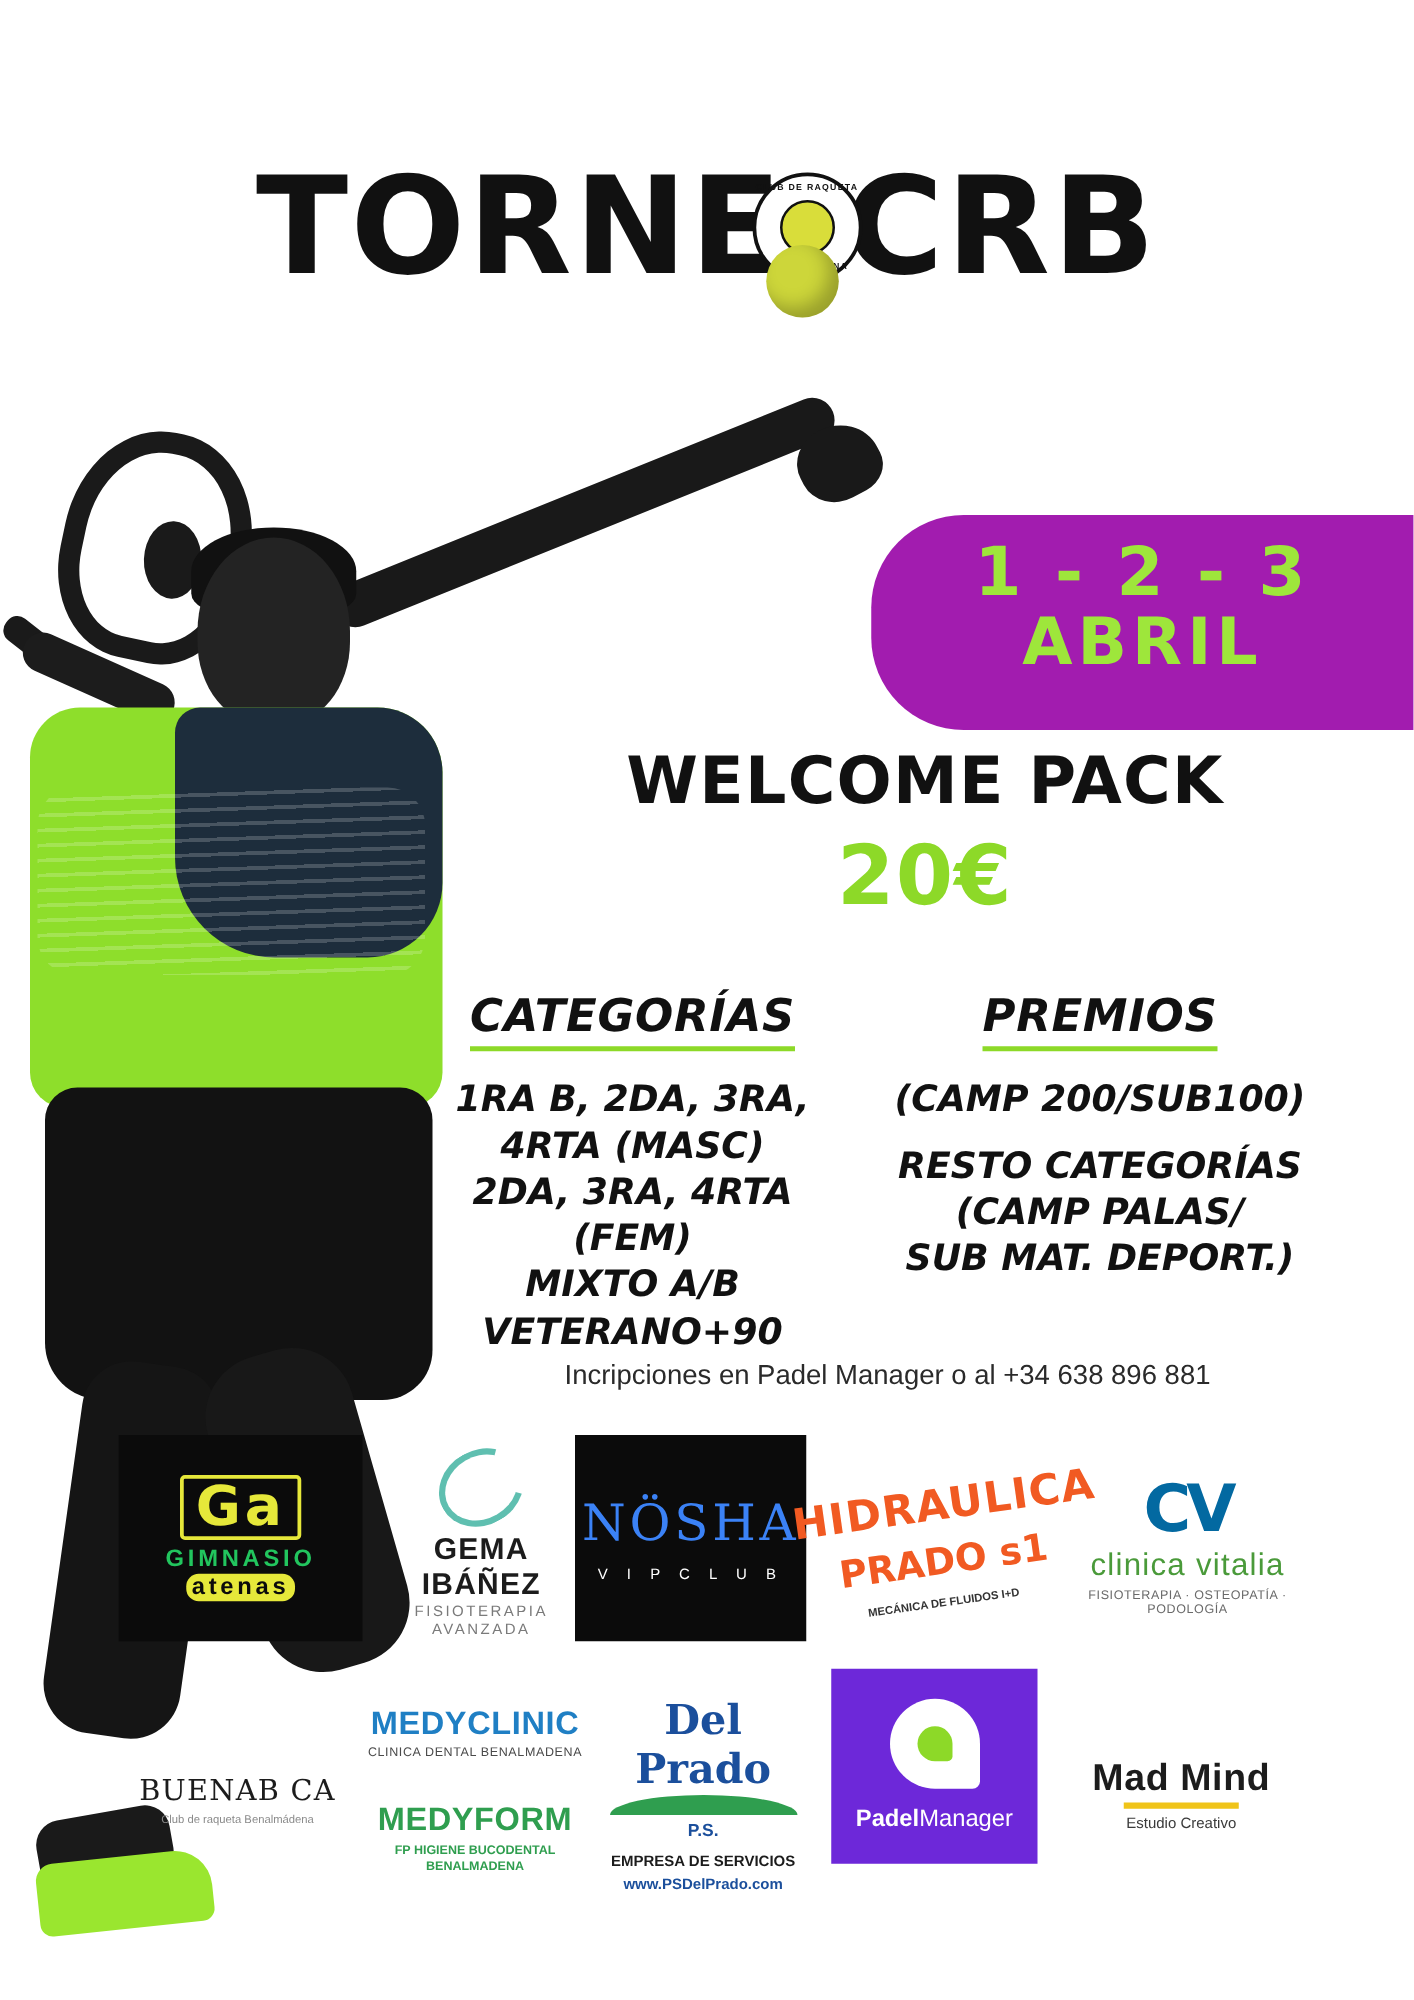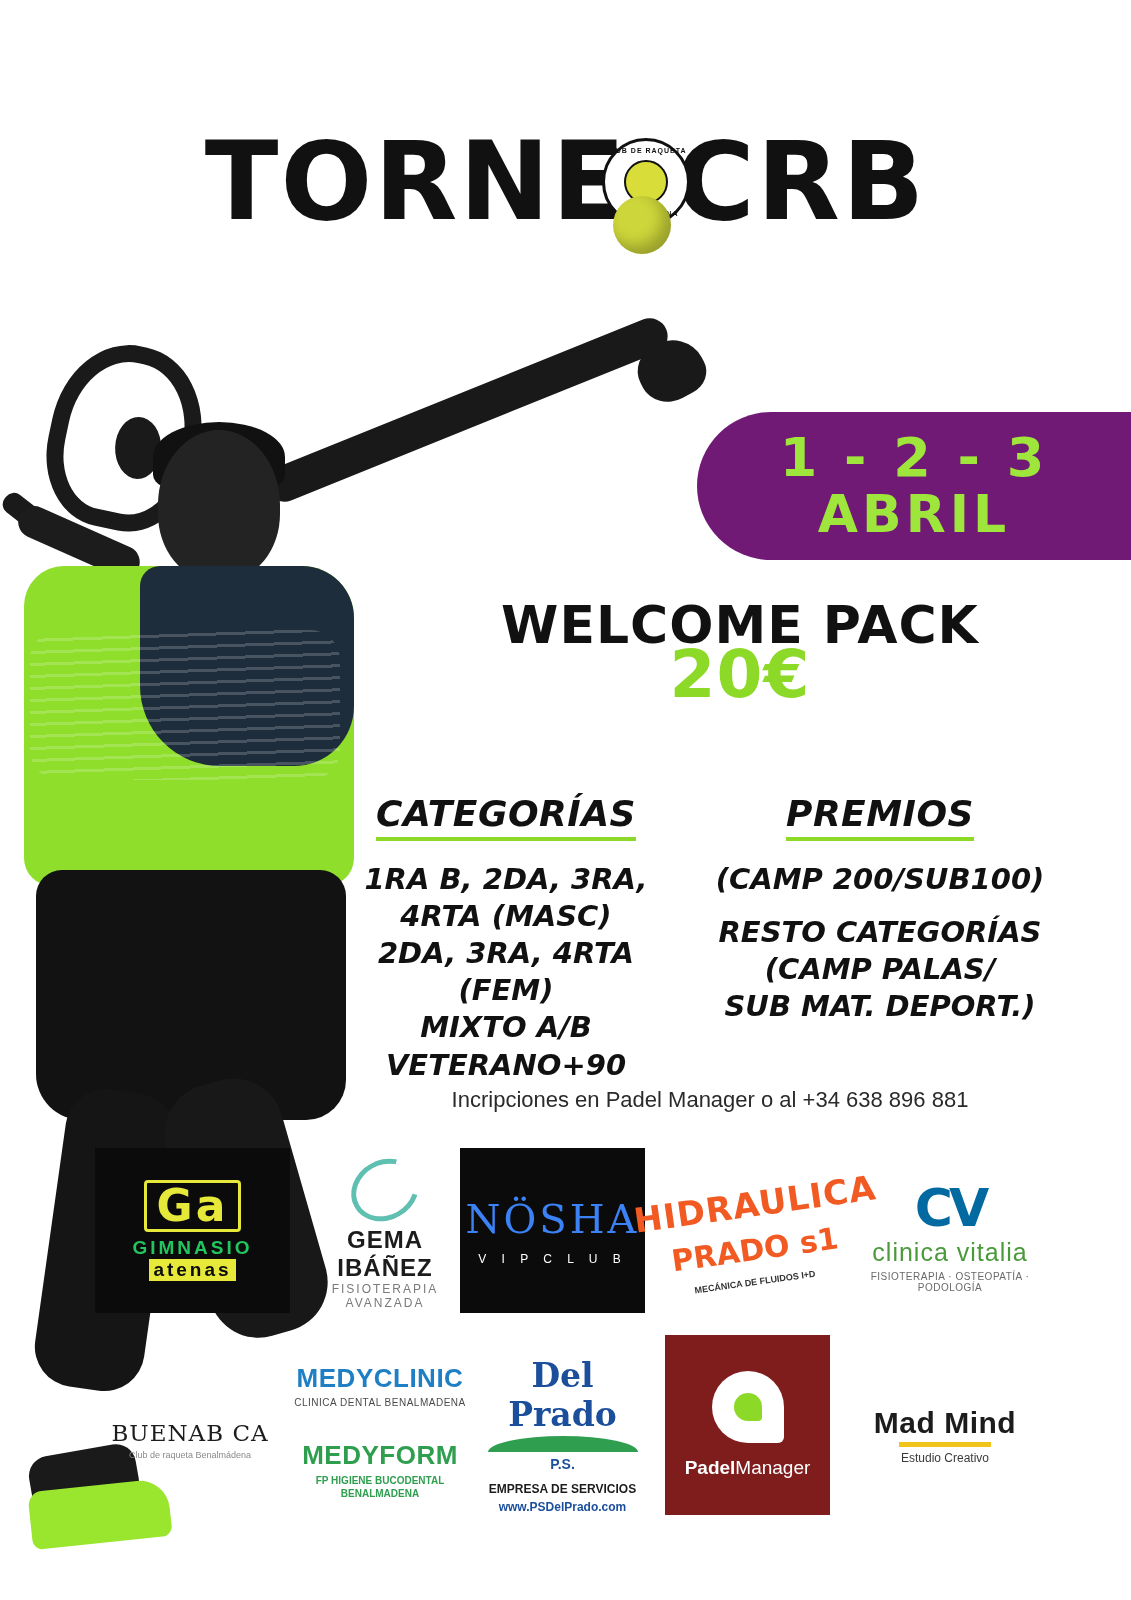--- a/index.html
+++ b/index.html
@@ -256,22 +256,22 @@
     border-radius: 20px;
     transform: rotate(-10deg);
   }
 
   
   .date-pill {
     position: absolute;
     left: 697px;
     top: 412px;
     width: 434px;
-    height: 148px;
-    background: #701a75;
+    height: 172px;
+    background: #a21caf;
     border-radius: 74px 0 0 74px;
     color: #9ee63b;
     text-align: center;
     padding-top: 18px;
   }
   .date-line1 {
     font-family: "DejaVu Sans", sans-serif;
     font-weight: bold;
     font-size: 54px;
     letter-spacing: 4px;
@@ -294,21 +294,21 @@
     text-align: center;
     font-family: "DejaVu Sans", sans-serif;
     font-weight: bold;
     font-size: 52px;
     color: #111;
     letter-spacing: 1px;
   }
   .price {
     position: absolute;
     left: 430px;
-    top: 636px;
+    top: 662px;
     width: 620px;
     text-align: center;
     font-family: "DejaVu Sans", sans-serif;
     font-weight: bold;
     font-size: 66px;
     color: #8dd928;
     letter-spacing: 1px;
   }
 
   
@@ -381,21 +381,21 @@
     border: 3px solid #e6e83a;
     padding: 0 10px;
     border-radius: 4px;
     line-height: 1.05;
   }
   .sp-atenas .t1 {
     color: #22c55e; font-size: 19px; font-weight: bold; letter-spacing: 3px; margin-top: 5px;
   }
   .sp-atenas .t2 {
     color: #ffffff; font-size: 19px; font-weight: bold; letter-spacing: 3px;
-    background: #e6e83a; color: #0b0b0b; padding: 0 4px;
+    background: #e6e83a; color: #0b0b0b; padding: 0 4px; border-radius: 10px;
   }
 
   .sp-gema { left: 300px; top: 20px; width: 170px; height: 150px; }
   .sp-gema .glyph {
     width: 70px; height: 70px; border: 5px solid #5fbfb0;
     border-radius: 50%; border-right-color: transparent; transform: rotate(-30deg);
     margin-bottom: 6px;
   }
   .sp-gema .n { font-size: 24px; font-weight: bold; color: #1c1c1c; letter-spacing: 1px; }
   .sp-gema .s { font-size: 12px; color: #7a7a7a; letter-spacing: 2px; }
@@ -440,21 +440,21 @@
   .sp-delprado { left: 475px; top: 215px; width: 175px; height: 160px; }
   .sp-delprado .n { font-family: "DejaVu Serif", serif; font-size: 33px; font-weight: bold; color: #1b4f9c; }
   .sp-delprado .wave {
     width: 150px; height: 16px; background: #2f9e4f; border-radius: 50%/100% 100% 0 0; margin-top: 2px;
   }
   .sp-delprado .ps { font-size: 14px; font-weight: bold; color: #1b4f9c; margin-top: 4px; }
   .sp-delprado .s { font-size: 12px; font-weight: bold; color: #1c1c1c; margin-top: 10px; }
   .sp-delprado .w { font-size: 12px; font-weight: bold; color: #1b4f9c; margin-top: 4px; }
 
   .sp-padelmanager {
-    left: 665px; top: 195px; width: 165px; height: 180px; background: #7f1d1d;
+    left: 665px; top: 195px; width: 165px; height: 156px; background: #6d28d9;
   }
   .sp-padelmanager .mark {
     width: 72px; height: 72px; background: #ffffff;
     border-radius: 50% 50% 6px 50%;
     display: flex; align-items: center; justify-content: center;
   }
   .sp-padelmanager .mark i {
     display: block; width: 28px; height: 28px; background: #8dd928; border-radius: 50% 50% 4px 50%;
   }
   .sp-padelmanager .n { margin-top: 14px; font-size: 19px; color: #ffffff; font-weight: bold; }

